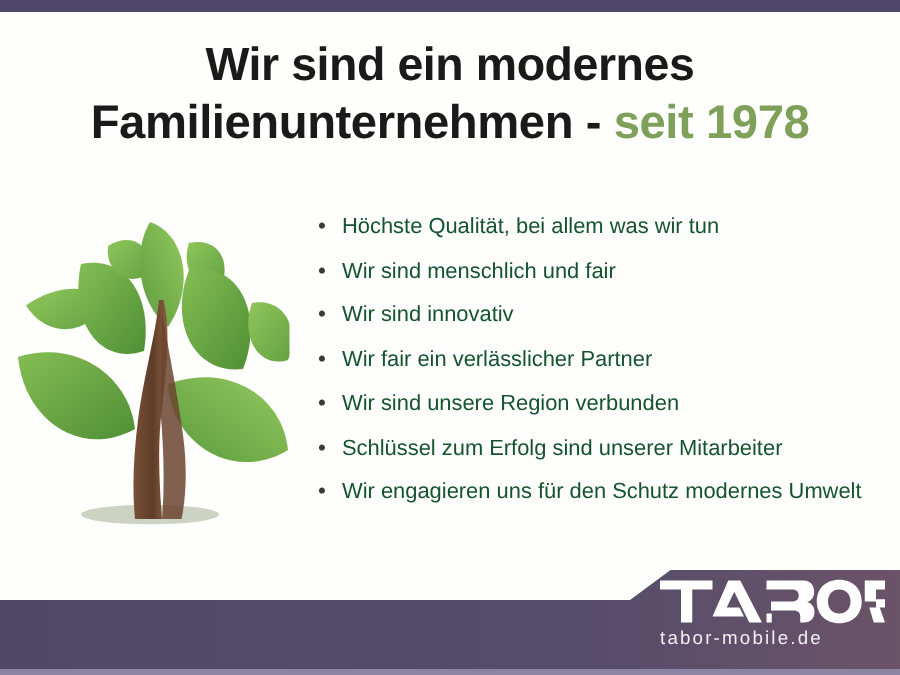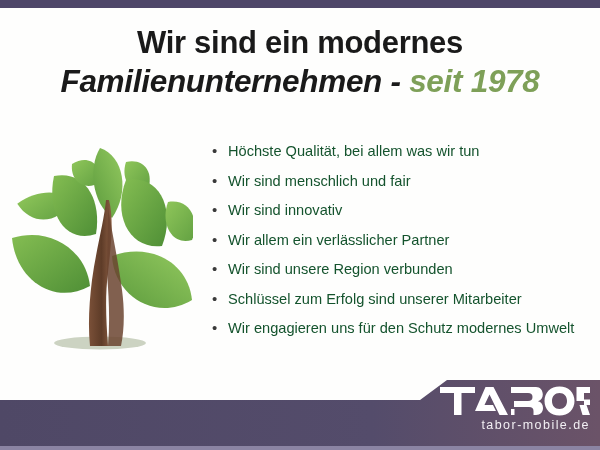--- a/index.html
+++ b/index.html
@@ -40,21 +40,20 @@
   .title-line {
     font-size: 31px;
     font-weight: bold;
     color: #1a1a1a;
     line-height: 38px;
     letter-spacing: -0.3px;
     white-space: nowrap;
   }
   .title-line.line2 {
     font-size: 31.5px;
-    font-style: italic;
   }
   .title-accent {
     color: #7ea058;
   }
 
   
   .bullets {
     position: absolute;
     left: 212px;
     top: 140px;
@@ -103,21 +102,21 @@
     left: 0;
     top: 0;
     width: 600px;
     height: 70px;
   }
   .logo-block {
     position: absolute;
     right: 10px;
     top: 6px;
     width: 150px;
-    text-align: right;
+    text-align: left;
   }
   .logo-word {
     display: block;
     height: 30px;
   }
   .logo-tag {
     display: block;
     font-size: 12.5px;
     color: #f2eff3;
     letter-spacing: 1.45px;
@@ -204,21 +203,21 @@
     <div class="bullet-row">
       <span class="bullet-dot">•</span>
       <span class="bullet-text">Wir sind menschlich und fair</span>
     </div>
     <div class="bullet-row">
       <span class="bullet-dot">•</span>
       <span class="bullet-text">Wir sind innovativ</span>
     </div>
     <div class="bullet-row">
       <span class="bullet-dot">•</span>
-      <span class="bullet-text">Wir allem ein verlässlicher Partner</span>
+      <span class="bullet-text">Wir fair ein verlässlicher Partner</span>
     </div>
     <div class="bullet-row">
       <span class="bullet-dot">•</span>
       <span class="bullet-text">Wir sind unsere Region verbunden</span>
     </div>
     <div class="bullet-row">
       <span class="bullet-dot">•</span>
       <span class="bullet-text">Schlüssel zum Erfolg sind unserer Mitarbeiter</span>
     </div>
     <div class="bullet-row">

